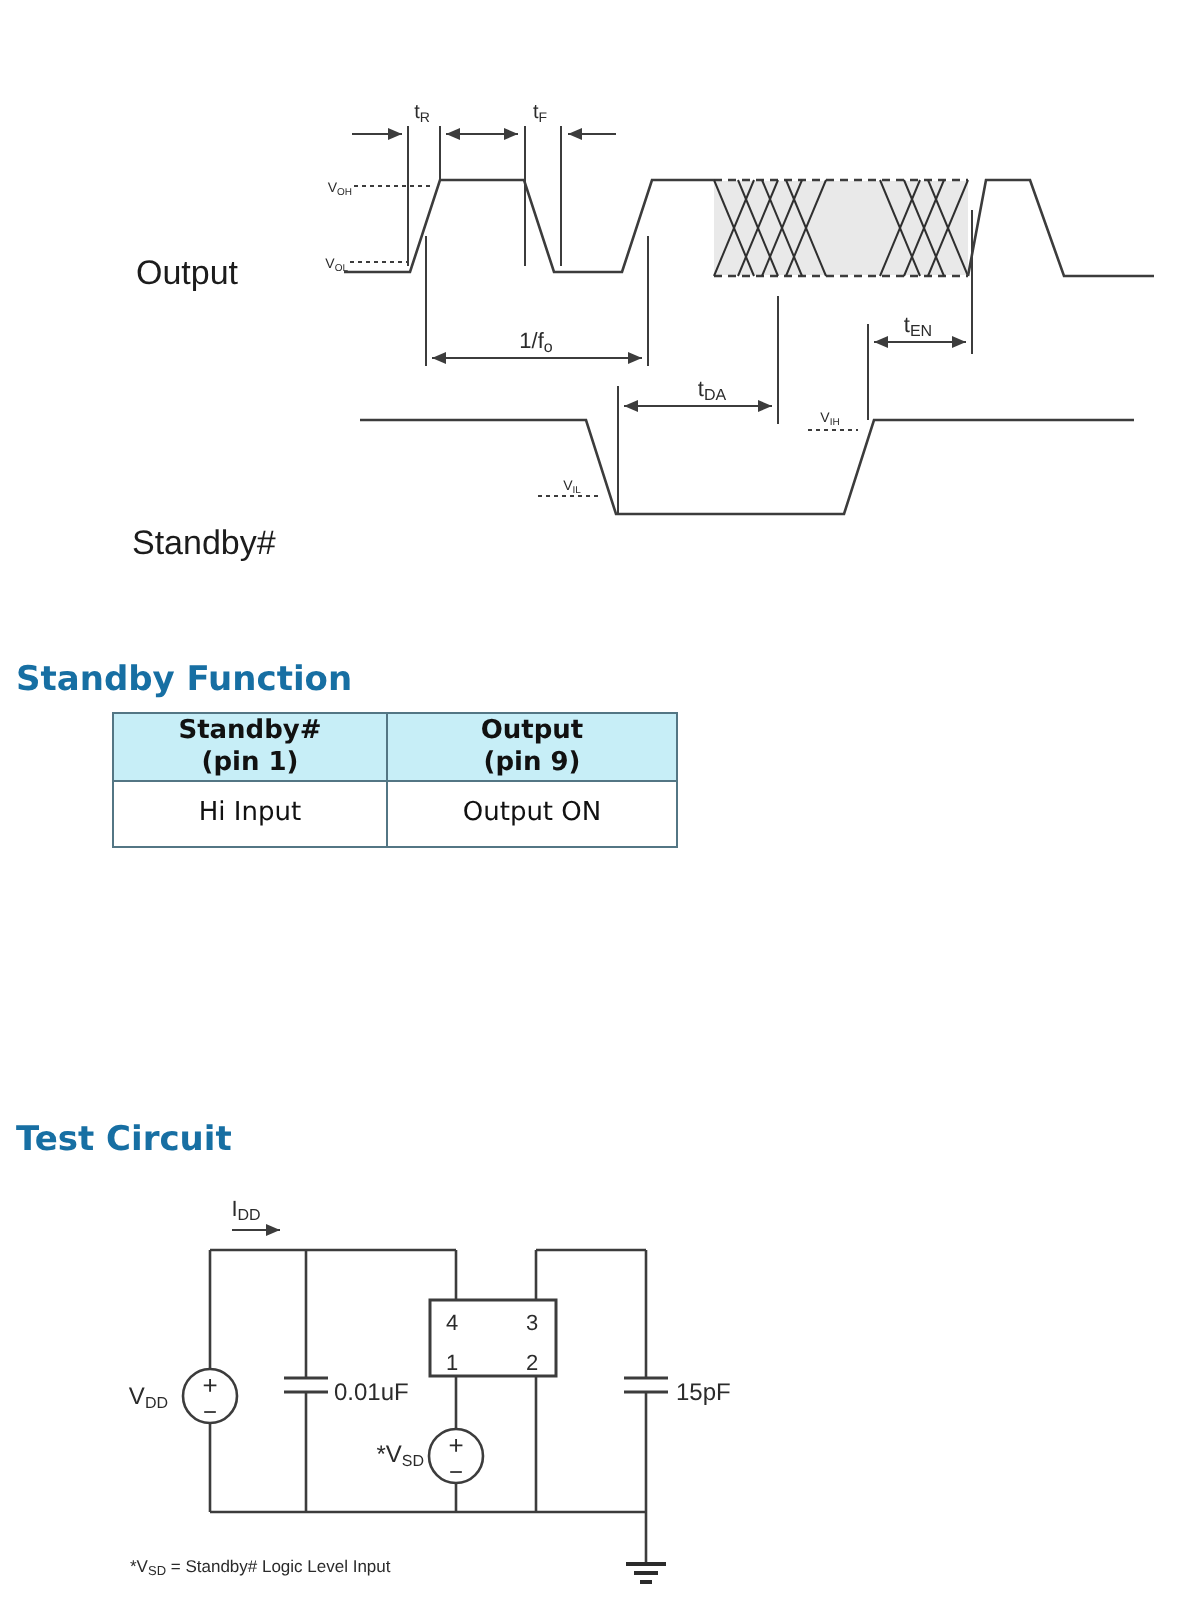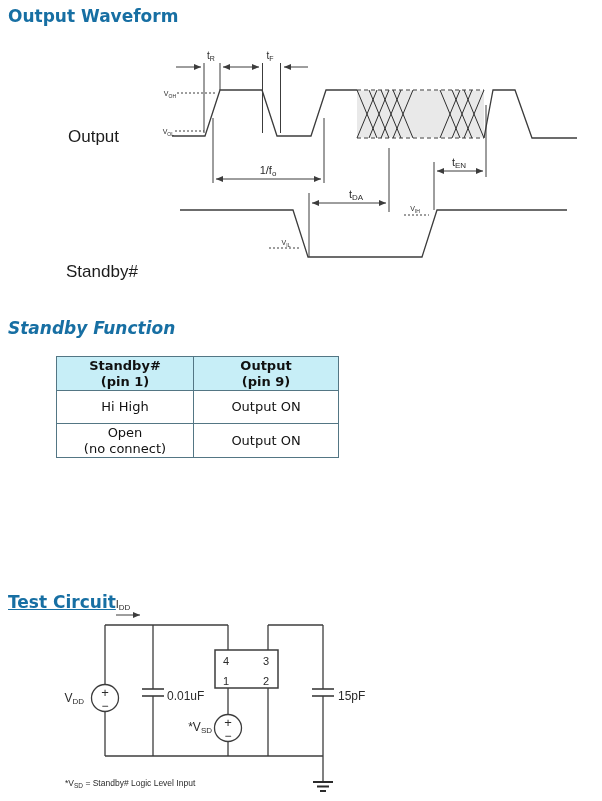--- a/index.html
+++ b/index.html
@@ -1,22 +1,22 @@
 <!DOCTYPE html>
 <html><head>
 <meta charset="utf-8">
 <style>
   html,body{margin:0;padding:0;background:#ffffff;}
   #page{position:relative;width:602px;height:801px;background:#ffffff;overflow:hidden;
         font-family:"DejaVu Sans","Liberation Sans",sans-serif;}
   .section-title{position:absolute;left:8px;margin:0;font-size:17px;font-weight:bold;
         color:#176fa3;letter-spacing:0px;font-family:"DejaVu Sans",sans-serif;}
   #title-waveform{top:6px;}
-  #title-standby{top:318px;font-style:italic;}
-  #title-testcircuit{top:592px;text-decoration:underline;}
+  #title-standby{top:330px;}
+  #title-testcircuit{top:560px;}
   svg{position:absolute;left:0;top:0;}
   svg text{fill:#2b2b2b;font-family:"Liberation Sans",sans-serif;}
   .wave{stroke:#3c3c3c;stroke-width:1.3;fill:none;}
   .thin{stroke:#3c3c3c;stroke-width:1;fill:none;}
   .dash{stroke:#3c3c3c;stroke-width:1;fill:none;stroke-dasharray:2 2;}
   .hatchline{stroke:#2f2f2f;stroke-width:1;fill:none;}
   .hdash{stroke:#3c3c3c;stroke-width:1.2;fill:none;stroke-dasharray:4 3;}
   .siglabel{font-size:17px;fill:#1c1c1c;}
   .tlabel{font-size:10px;}
   .tlabel2{font-size:11px;}
@@ -31,21 +31,20 @@
   #standby-table .c1{width:136px;}
   #standby-table .c2{width:144px;}
   #standby-table .r{height:33px;}
   #standby-table .r2{height:34px;}
 </style>
 </head>
 <body>
 
 <div id="page">
 
-  <h2 class="section-title" id="title-waveform">Output Waveform</h2>
   <h2 class="section-title" id="title-standby">Standby Function</h2>
   <h2 class="section-title" id="title-testcircuit">Test Circuit</h2>
 
   <svg width="602" height="801" viewBox="0 0 602 801">
     <defs>
       <marker id="ahr" markerWidth="8" markerHeight="8" refX="7" refY="3" markerUnits="userSpaceOnUse" orient="0">
         <path d="M0,0 L7,3 L0,6 Z" fill="#3c3c3c"></path>
       </marker>
       <marker id="ahl" markerWidth="8" markerHeight="8" refX="0" refY="3" markerUnits="userSpaceOnUse" orient="0">
         <path d="M7,0 L0,3 L7,6 Z" fill="#3c3c3c"></path>
@@ -190,30 +189,21 @@
           <div>Standby#</div>
           <div>(pin 1)</div>
         </td>
         <td class="hd c2">
           <div>Output</div>
           <div>(pin 9)</div>
         </td>
       </tr>
       <tr class="r">
         <td class="c1">
-          <div>Hi High</div>
-        </td>
-        <td class="c2">
-          <div>Output ON</div>
-        </td>
-      </tr>
-      <tr class="r2">
-        <td class="c1">
-          <div>Open</div>
-          <div>(no connect)</div>
+          <div>Hi Input</div>
         </td>
         <td class="c2">
           <div>Output ON</div>
         </td>
       </tr>
     </tbody>
   </table>
 
 </div>
 

